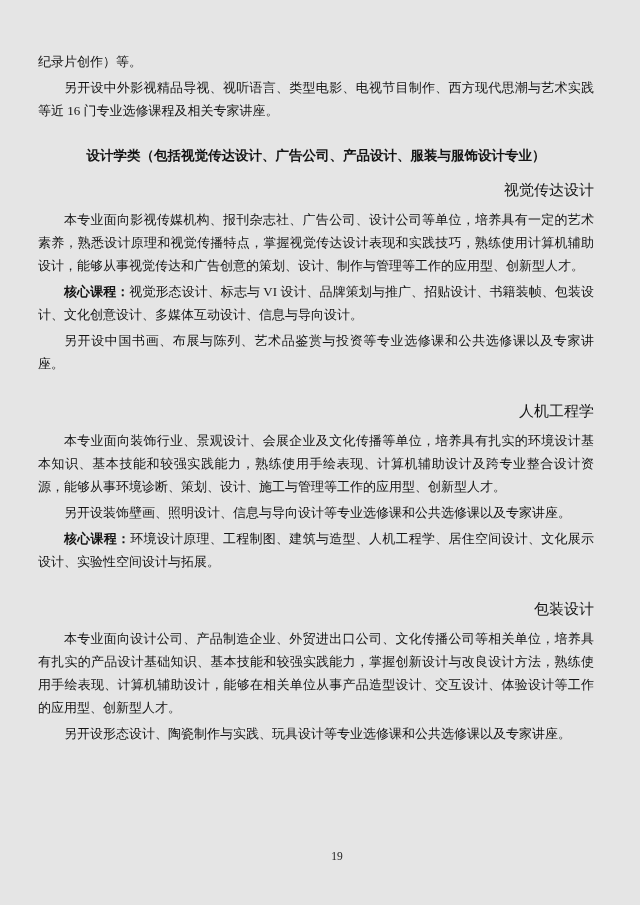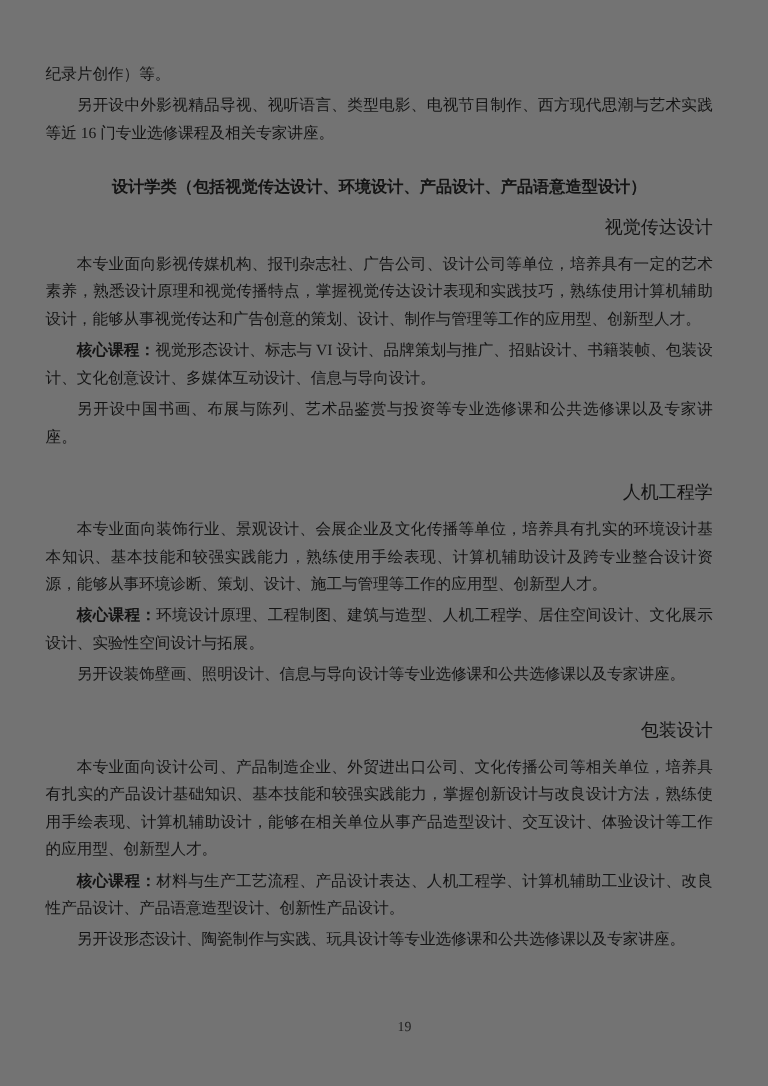--- a/index.html
+++ b/index.html
@@ -5,21 +5,21 @@
   html, body {
     margin: 0;
     padding: 0;
     background: #ffffff;
   }
   .doc-page {
     position: relative;
     width: 640px;
     height: 905px;
     margin: 0 auto;
-    background: #737373;
+    background: #e5e5e5;
     box-sizing: border-box;
     padding: 50px 46px 0 38px;
     font-family: "Liberation Serif", "DejaVu Serif", serif;
     font-size: 13px;
     line-height: 23px;
     color: #141414;
     overflow: hidden;
   }
   .para {
     margin: 0 0 3px 0;
@@ -65,38 +65,37 @@
 </style>
 </head>
 <body>
 
 <div class="doc-page">
 
   <p class="para">纪录片创作）等。</p>
 
   <p class="para indent">另开设中外影视精品导视、视听语言、类型电影、电视节目制作、西方现代思潮与艺术实践等近 16 门专业选修课程及相关专家讲座。</p>
 
-  <h1 class="category-heading">设计学类（包括视觉传达设计、环境设计、产品设计、产品语意造型设计）</h1>
+  <h1 class="category-heading">设计学类（包括视觉传达设计、广告公司、产品设计、服装与服饰设计专业）</h1>
 
   <section class="major-section first">
     <h2 class="major-title">视觉传达设计</h2>
     <p class="para indent">本专业面向影视传媒机构、报刊杂志社、广告公司、设计公司等单位，培养具有一定的艺术素养，熟悉设计原理和视觉传播特点，掌握视觉传达设计表现和实践技巧，熟练使用计算机辅助设计，能够从事视觉传达和广告创意的策划、设计、制作与管理等工作的应用型、创新型人才。</p>
     <p class="para indent"><strong class="core-label">核心课程：</strong><span>视觉形态设计、标志与 VI 设计、品牌策划与推广、招贴设计、书籍装帧、包装设计、文化创意设计、多媒体互动设计、信息与导向设计。</span></p>
     <p class="para indent">另开设中国书画、布展与陈列、艺术品鉴赏与投资等专业选修课和公共选修课以及专家讲座。</p>
   </section>
 
   <section class="major-section">
     <h2 class="major-title">人机工程学</h2>
     <p class="para indent">本专业面向装饰行业、景观设计、会展企业及文化传播等单位，培养具有扎实的环境设计基本知识、基本技能和较强实践能力，熟练使用手绘表现、计算机辅助设计及跨专业整合设计资源，能够从事环境诊断、策划、设计、施工与管理等工作的应用型、创新型人才。</p>
+    <p class="para indent">另开设装饰壁画、照明设计、信息与导向设计等专业选修课和公共选修课以及专家讲座。</p>
     <p class="para indent"><strong class="core-label">核心课程：</strong><span>环境设计原理、工程制图、建筑与造型、人机工程学、居住空间设计、文化展示设计、实验性空间设计与拓展。</span></p>
-    <p class="para indent">另开设装饰壁画、照明设计、信息与导向设计等专业选修课和公共选修课以及专家讲座。</p>
   </section>
 
   <section class="major-section">
     <h2 class="major-title">包装设计</h2>
     <p class="para indent">本专业面向设计公司、产品制造企业、外贸进出口公司、文化传播公司等相关单位，培养具有扎实的产品设计基础知识、基本技能和较强实践能力，掌握创新设计与改良设计方法，熟练使用手绘表现、计算机辅助设计，能够在相关单位从事产品造型设计、交互设计、体验设计等工作的应用型、创新型人才。</p>
-    <p class="para indent"><strong class="core-label">核心课程：</strong><span>材料与生产工艺流程、产品设计表达、人机工程学、计算机辅助工业设计、改良性产品设计、产品语意造型设计、创新性产品设计。</span></p>
     <p class="para indent">另开设形态设计、陶瓷制作与实践、玩具设计等专业选修课和公共选修课以及专家讲座。</p>
   </section>
 
   <div class="page-number">19</div>
 
 </div>
 
 </body></html>

